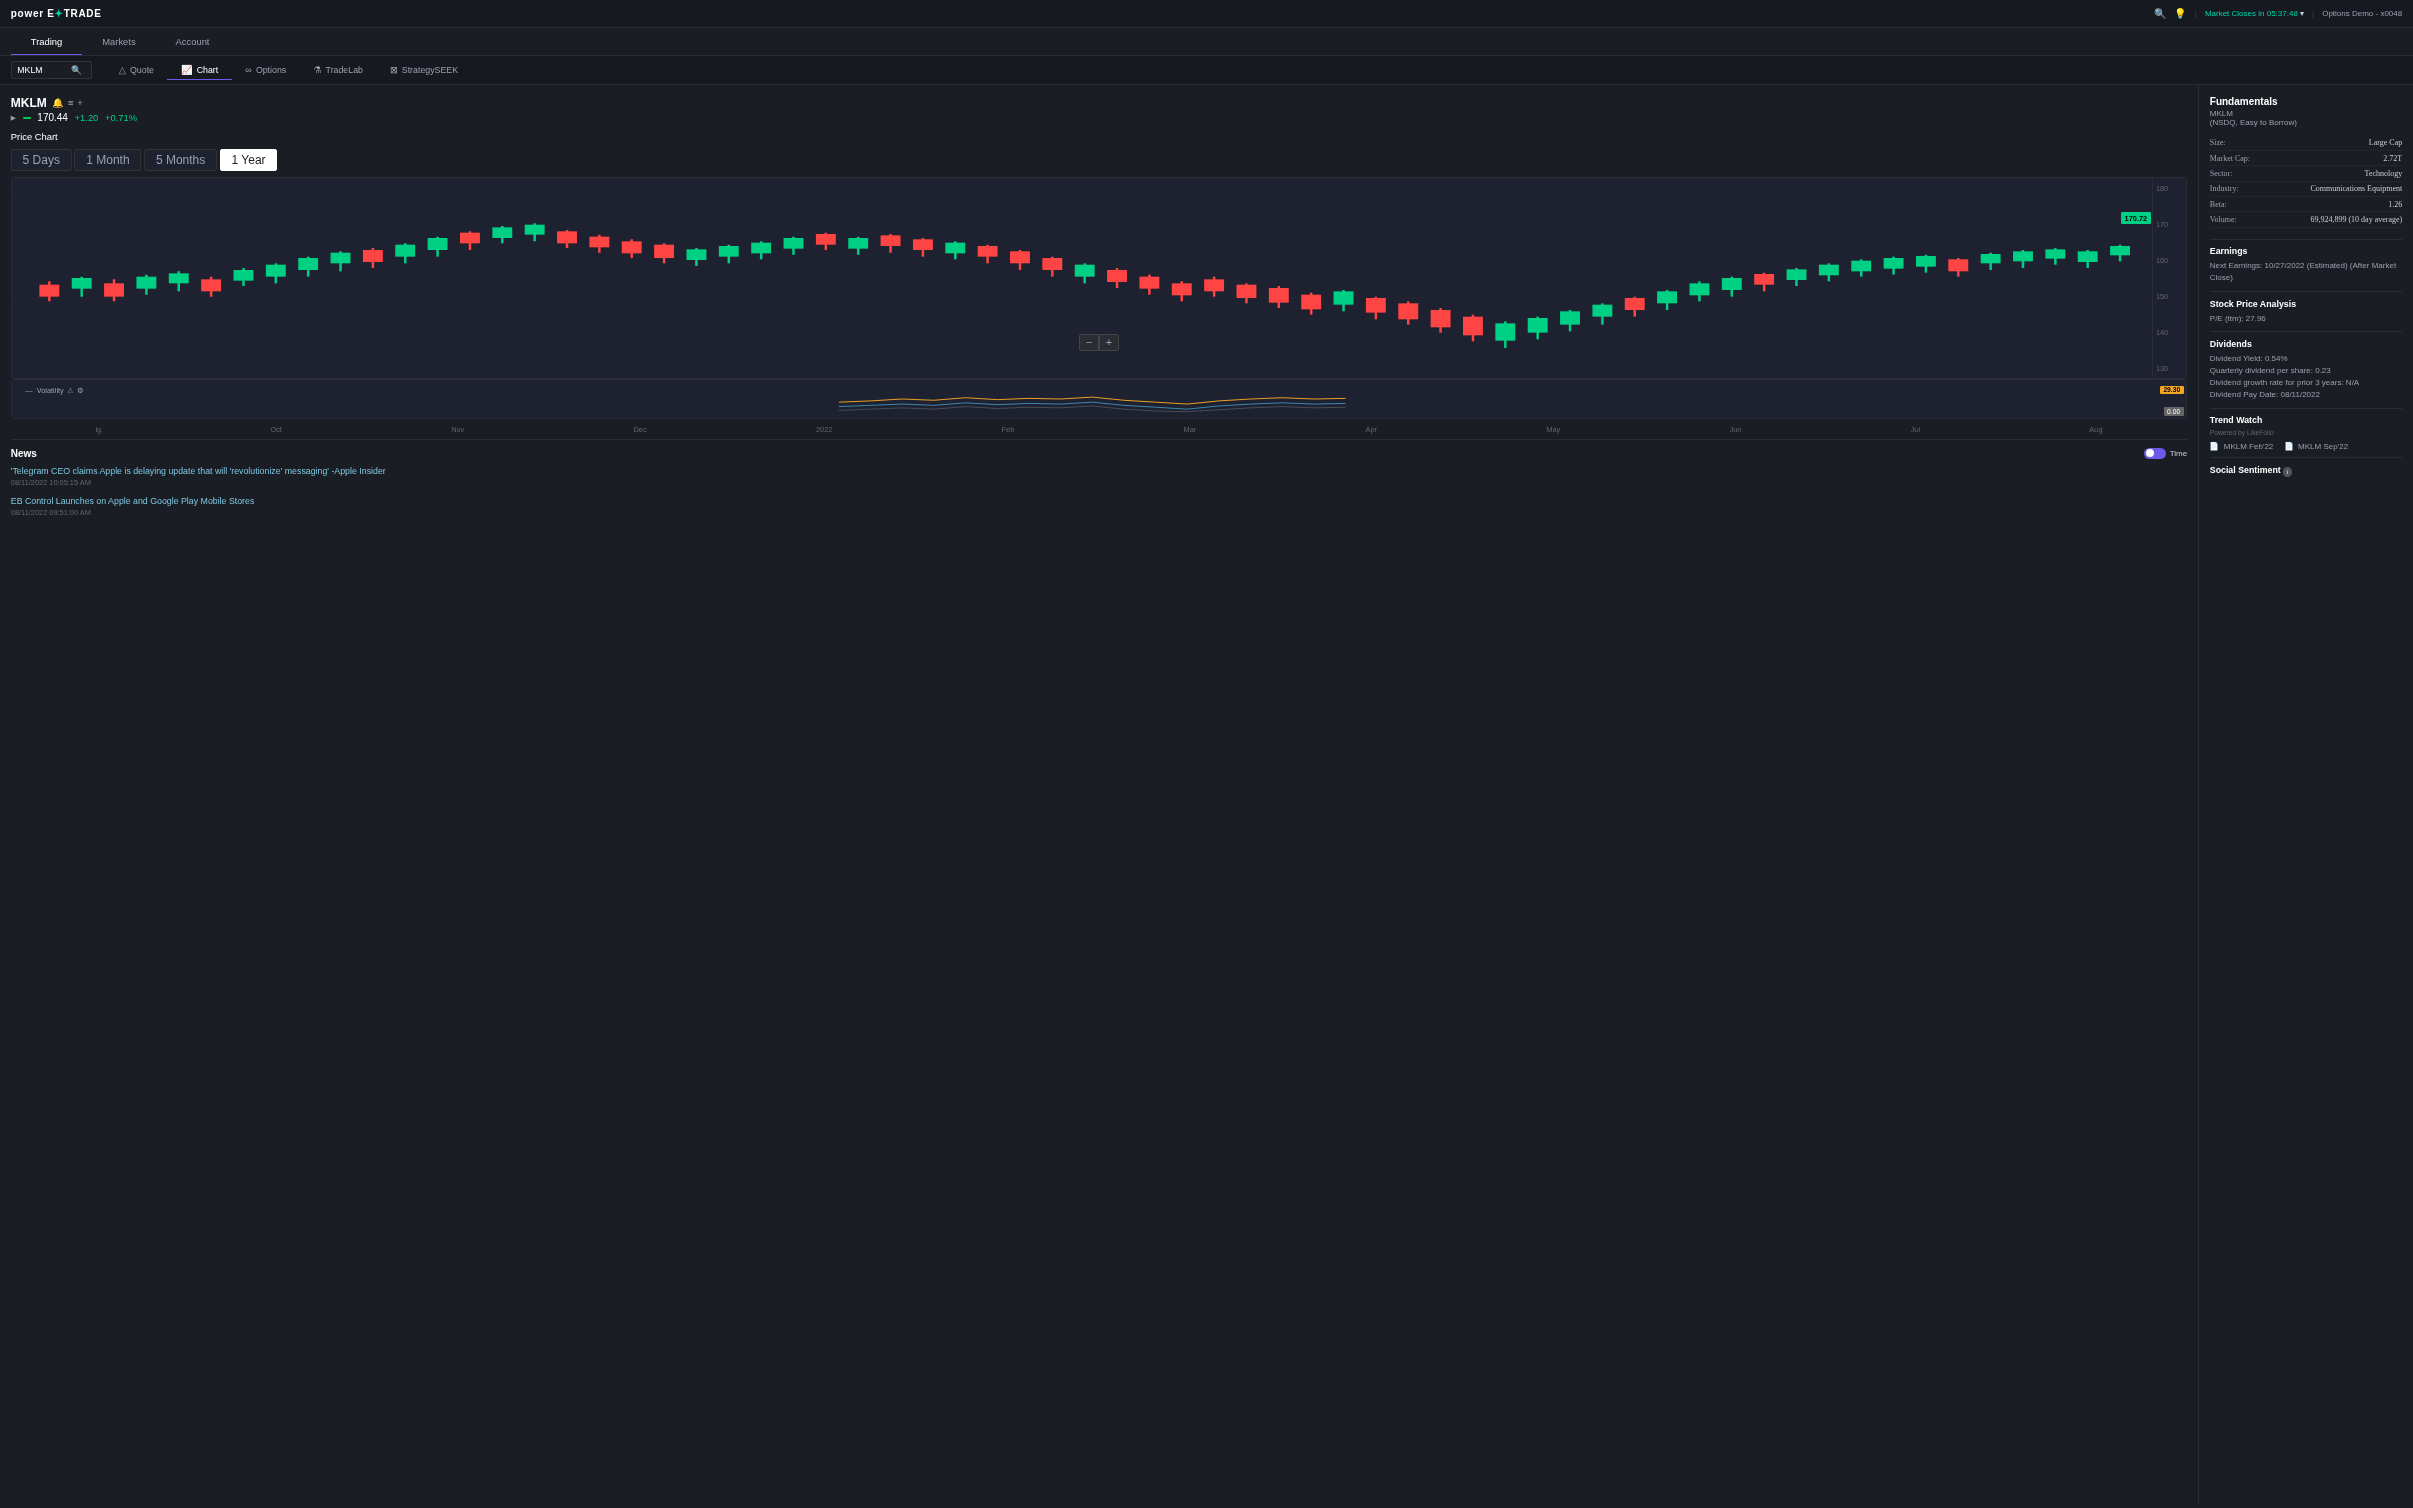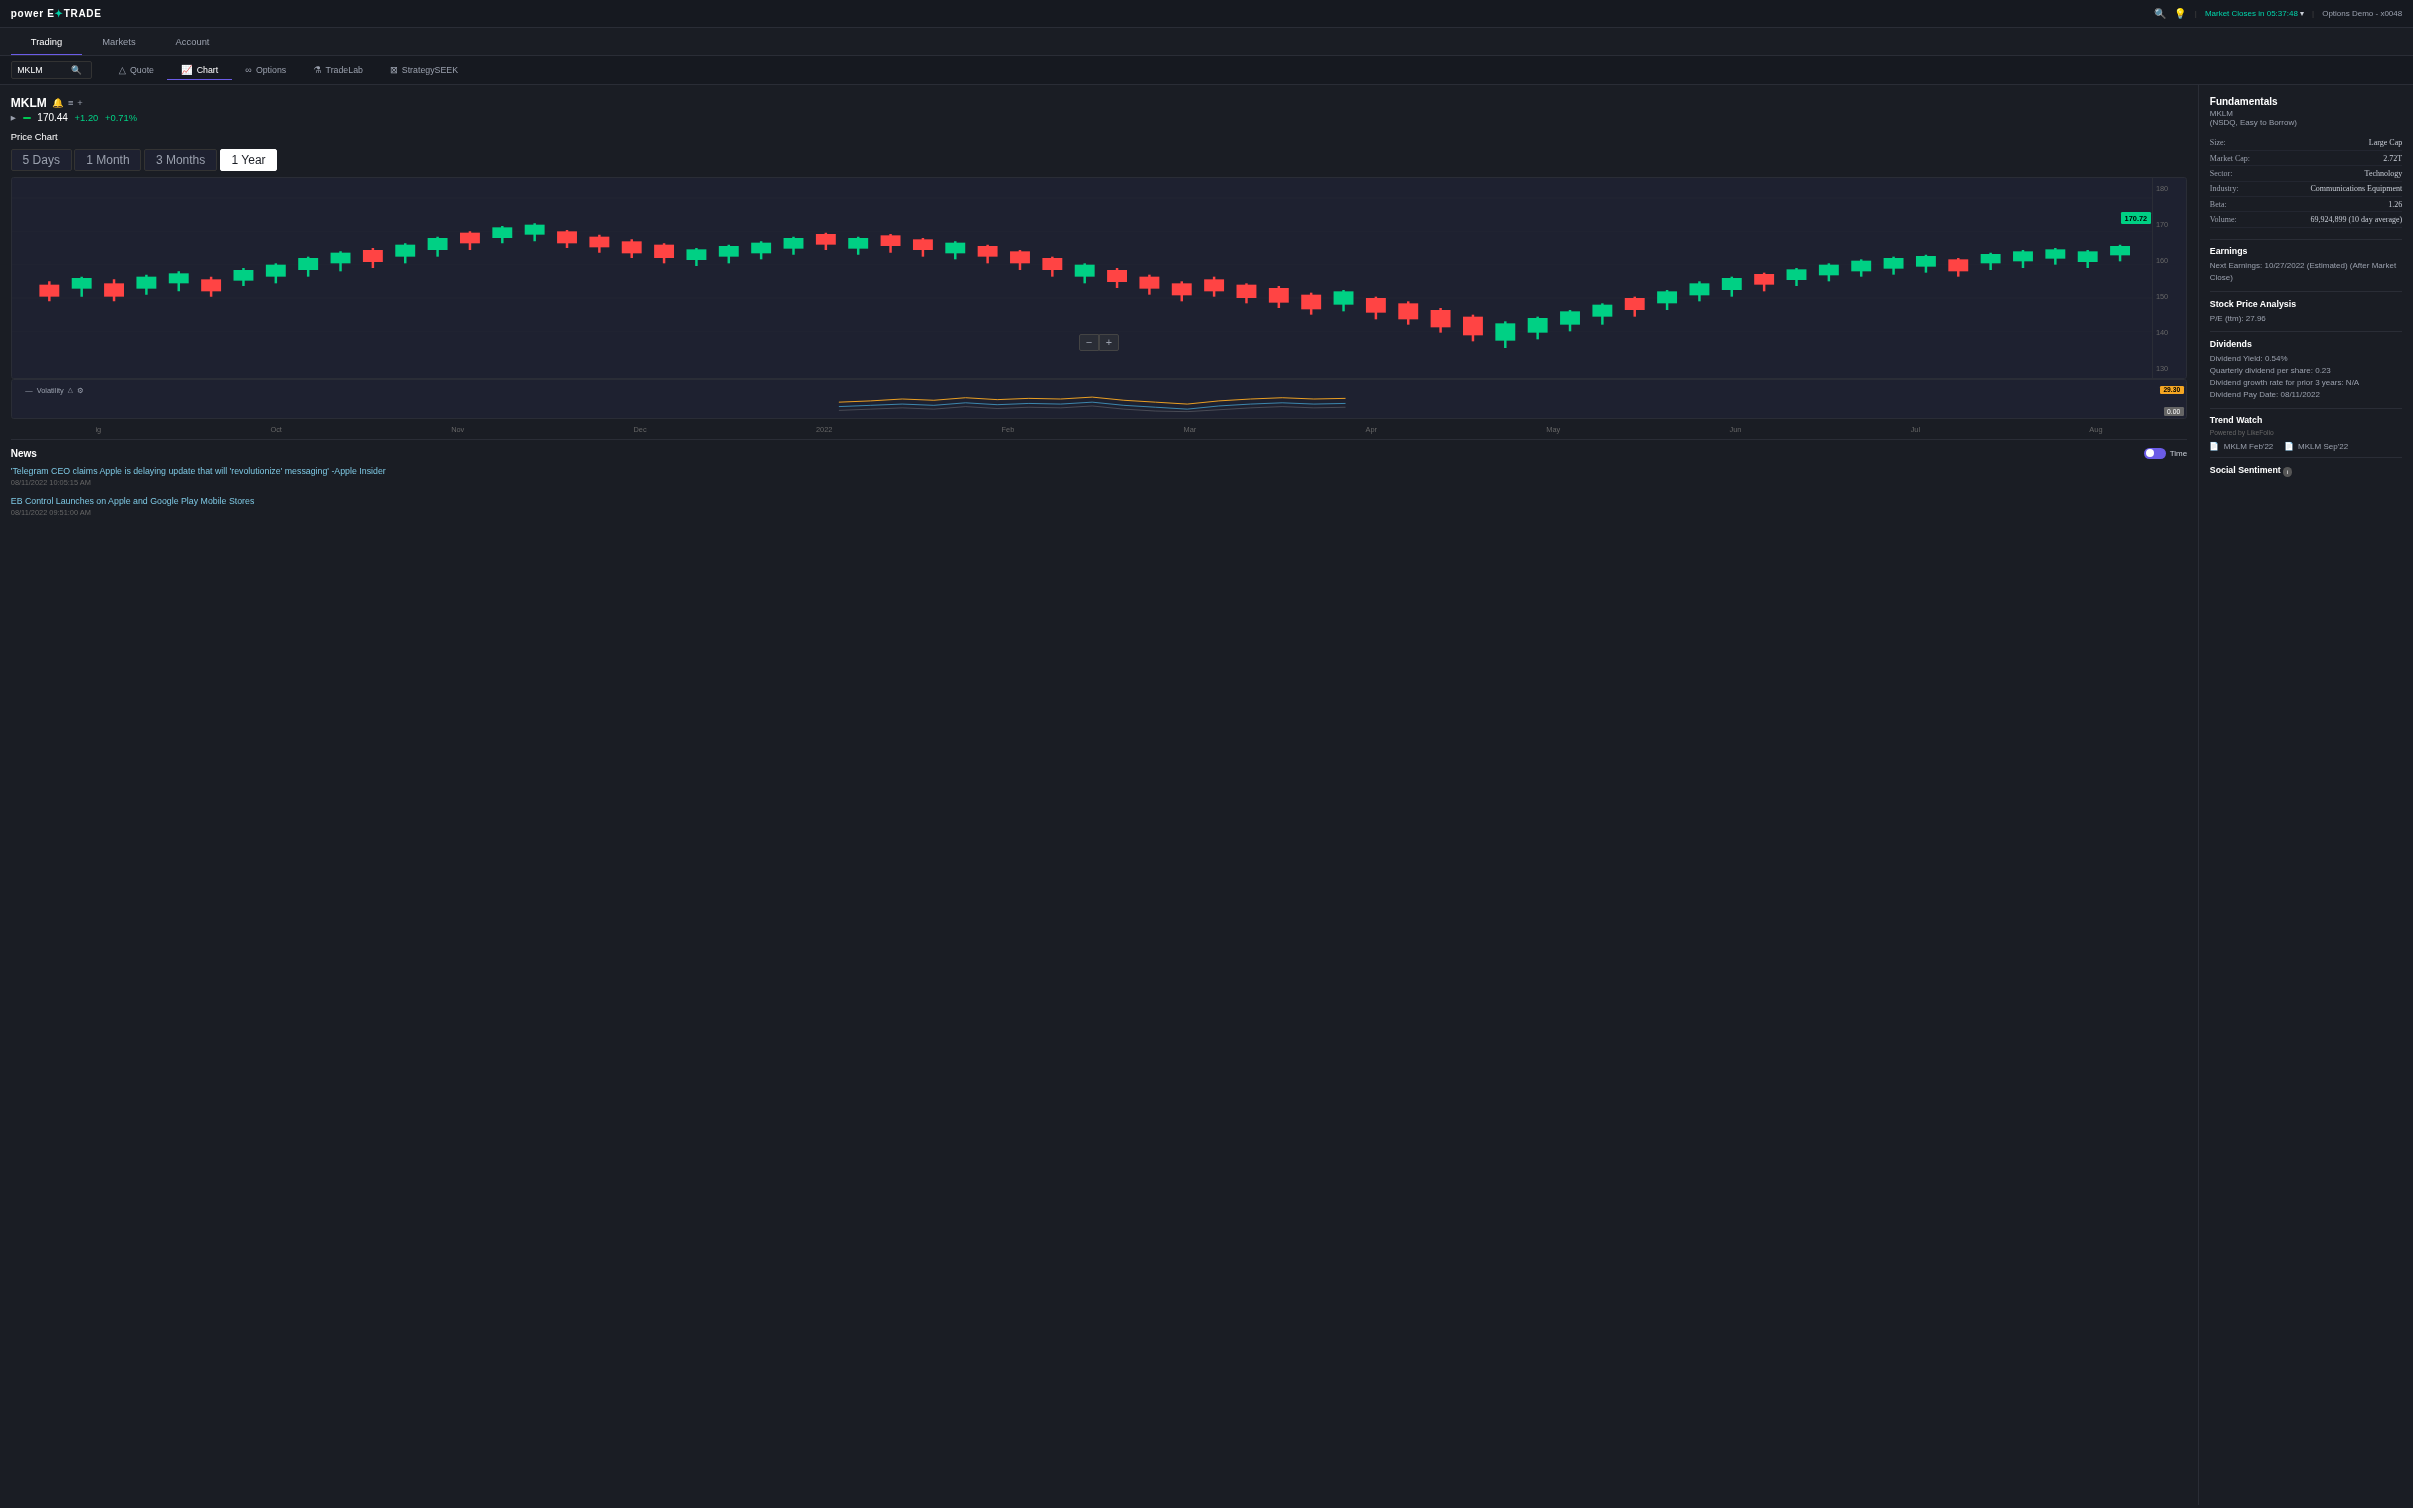--- a/index.html
+++ b/index.html
@@ -515,21 +515,21 @@
         <span class="stock-change">+0.71%</span>
       </div>
     </div>
 
     <div class="price-chart-section">
       <div class="price-chart-title">Price Chart</div>
 
       <div class="chart-period-buttons">
         <button class="period-btn">5 Days</button>
         <button class="period-btn">1 Month</button>
-        <button class="period-btn">3 Months</button>
+        <button class="period-btn">5 Months</button>
         <button class="period-btn active">1 Year</button>
       </div>
 
       <div class="chart-container">
         <svg class="chart-svg" viewBox="0 0 860 300" preserveAspectRatio="none">
 
           <line x1="0" y1="30" x2="860" y2="30" stroke="#2a2d36" stroke-width="0.5"></line>
           <line x1="0" y1="80" x2="860" y2="80" stroke="#2a2d36" stroke-width="0.5"></line>
           <line x1="0" y1="130" x2="860" y2="130" stroke="#2a2d36" stroke-width="0.5"></line>
           <line x1="0" y1="180" x2="860" y2="180" stroke="#2a2d36" stroke-width="0.5"></line>

